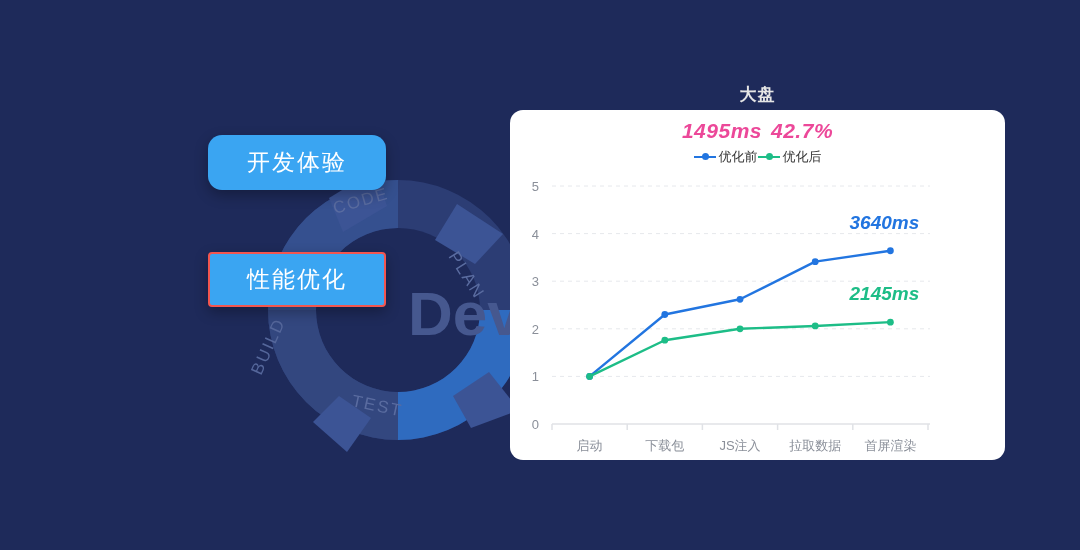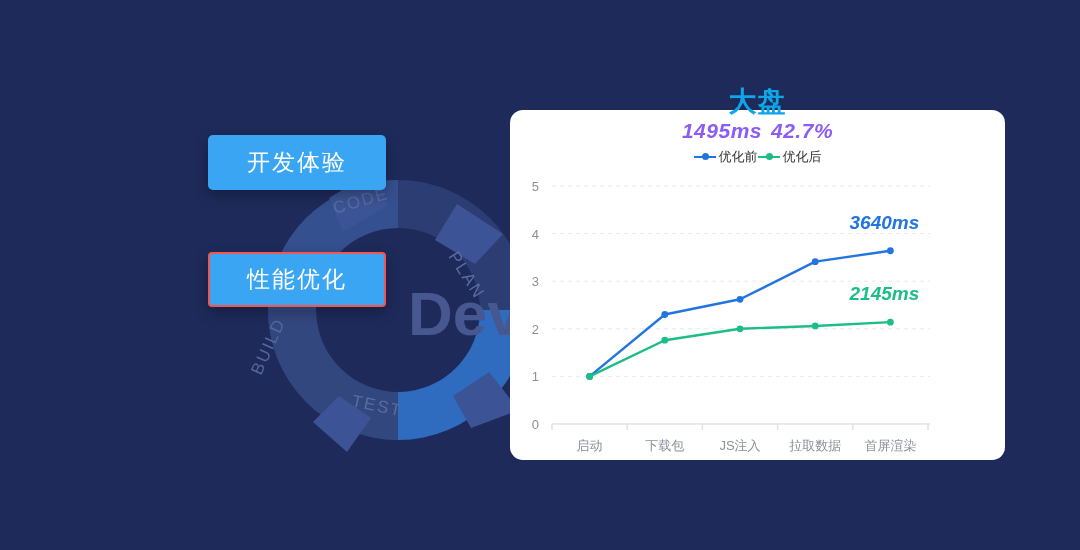--- a/index.html
+++ b/index.html
@@ -22,60 +22,60 @@
   #nav {
     position:absolute;
     left:208px; top:135px;
     width:178px;
     display:flex; flex-direction:column;
     gap:62px;
     z-index:4;
   }
   .nav-btn {
     height:55px;
-    border-radius:5px;
+    border-radius:14px;
     background:#3aa5f2;
     color:#ffffff;
     font-size:23px;
     letter-spacing:2px;
     display:flex; align-items:center; justify-content:center;
     box-shadow:0 5px 14px rgba(0,0,0,0.30);
     border:2px solid transparent;
     cursor:pointer;
     user-select:none;
   }
   .nav-btn.selected {
     border:2px solid #f2564f;
     border-radius:4px;
   }
 
   
   #panel-title {
     position:absolute;
     left:510px; top:83px; width:495px;
     text-align:center;
-    color:#0ea5e9;
-    font-size:28px;
+    color:#e5e5e5;
+    font-size:17px;
     font-weight:bold;
     letter-spacing:1px;
     z-index:3;
   }
   #card {
     position:absolute;
     left:510px; top:110px;
     width:495px; height:350px;
     background:#ffffff;
     border-radius:13px;
     z-index:2;
   }
   #stats {
     position:absolute;
     left:0; top:9px; width:100%;
     text-align:center;
-    color:#8b5cf6;
+    color:#ec4899;
     font-size:21px;
     font-weight:bold;
     font-style:italic;
     letter-spacing:0.5px;
   }
   #stats .gap { display:inline-block; width:9px; }
   #legend {
     position:absolute;
     left:0; top:38px; width:100%;
     display:flex; justify-content:center; align-items:center;

